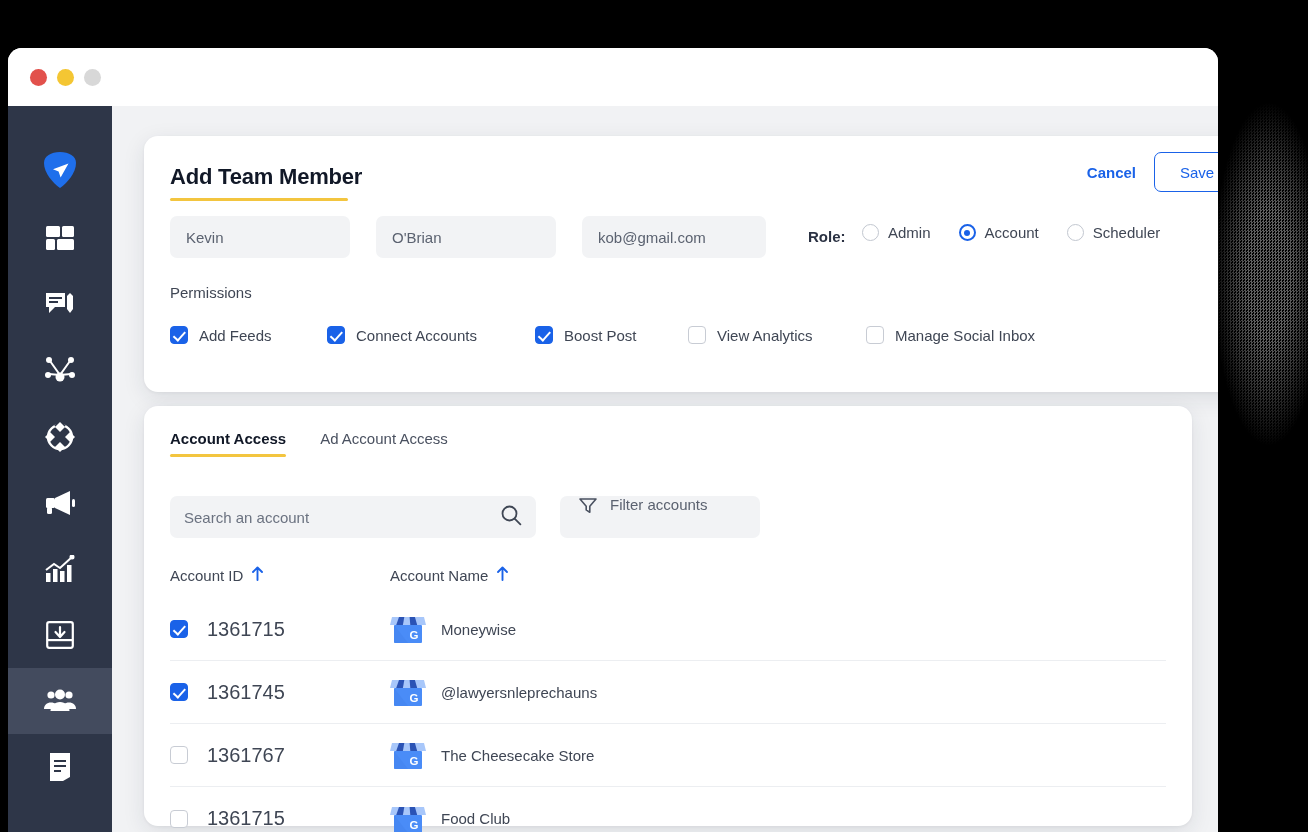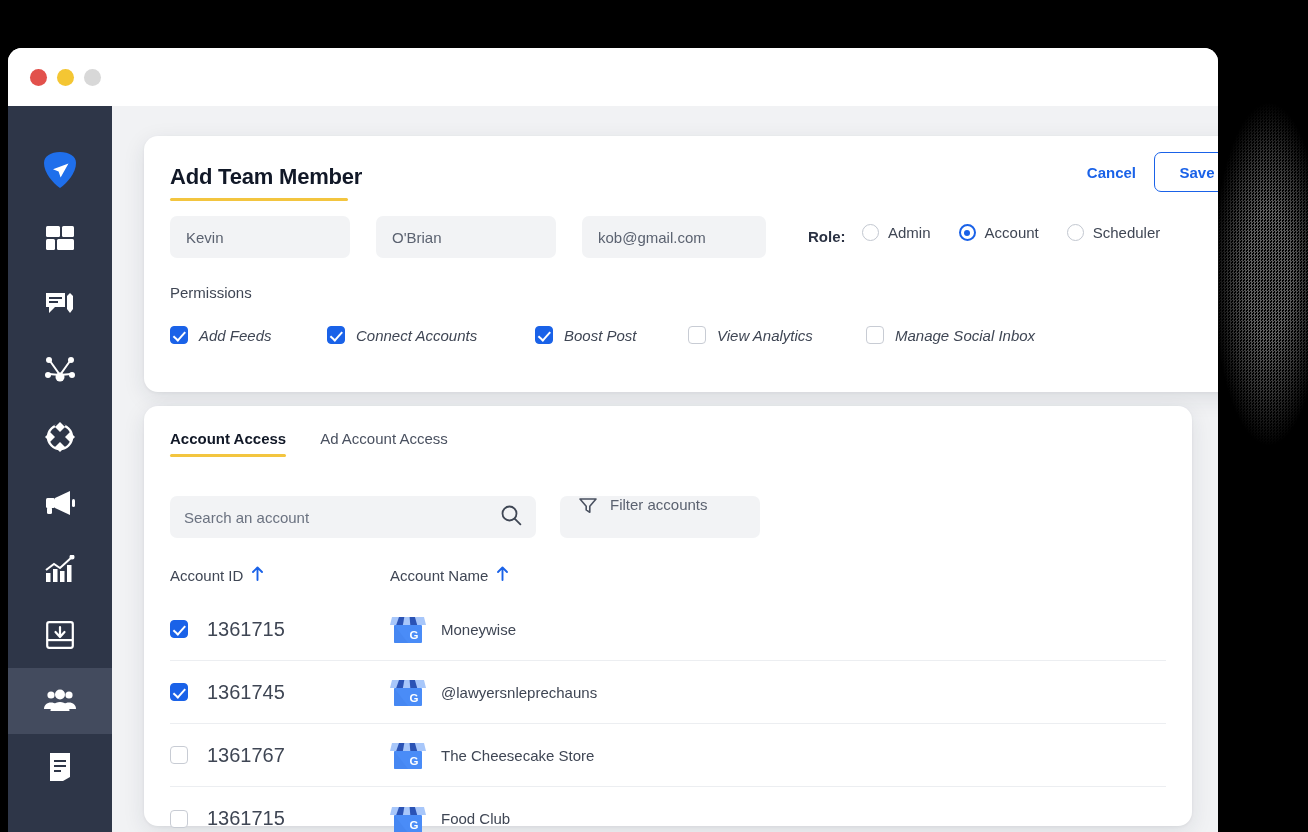--- a/index.html
+++ b/index.html
@@ -91,21 +91,21 @@
   }
 
   .cancel-btn{
     position:absolute; right:130px; top:28px;
     font-size:15px; font-weight:700; color:#1A62E8; background:none; border:none;
     cursor:pointer; font-family:inherit;
   }
   .save-btn{
     position:absolute; right:26px; top:16px; width:86px; height:40px;
     border:1.6px solid #1A62E8; border-radius:7px; background:#fff;
-    color:#1A62E8; font-size:15px; font-weight:700; cursor:pointer; font-family:inherit;
+    color:#1A62E8; font-size:15px; font-weight:400; cursor:pointer; font-family:inherit;
   }
 
   .field{
     position:absolute; height:42px; background:#F2F3F5; border:none; border-radius:7px;
     padding: 0 16px; font-size:15px; color:#5b6270; font-family:inherit;
   }
   .field::placeholder{ color:#6b7280; }
   .f1{ left:26px;  top:80px; width:180px; }
   .f2{ left:232px; top:80px; width:180px; }
   .f3{ left:438px; top:80px; width:184px; }
@@ -123,21 +123,21 @@
   .radio.on .ring{ border:2px solid #1a62e8; }
   .radio.on .ring::after{
     content:""; position:absolute; left:3.5px; top:3.5px; width:6px; height:6px;
     border-radius:50%; background:#1a62e8;
   }
   .radio span.lbl{ font-size:15px; color:#3f4654; }
 
   .perm-label{
     position:absolute; left:26px; top:148px; font-size:15px; color:#3f4654;
   }
-  .perms{ position:absolute; left:26px; top:190px; display:flex; align-items:center;font-style:italic; }
+  .perms{ position:absolute; left:26px; top:190px; display:flex; align-items:center; }
   .perm{ display:flex; align-items:center; gap:11px; cursor:pointer; }
   .cb{
     width:18px; height:18px; border-radius:4px; border:1.6px solid #c8ccd4;
     background:#fff; display:block; position:relative; flex:0 0 auto;
   }
   .cb.on{ background:#1a62e8; border-color:#1a62e8; }
   .cb.on::after{
     content:""; position:absolute; left:5.2px; top:1.8px; width:5px; height:9.5px;
     border:solid #fff; border-width:0 2px 2px 0; transform:rotate(42deg);
   }

